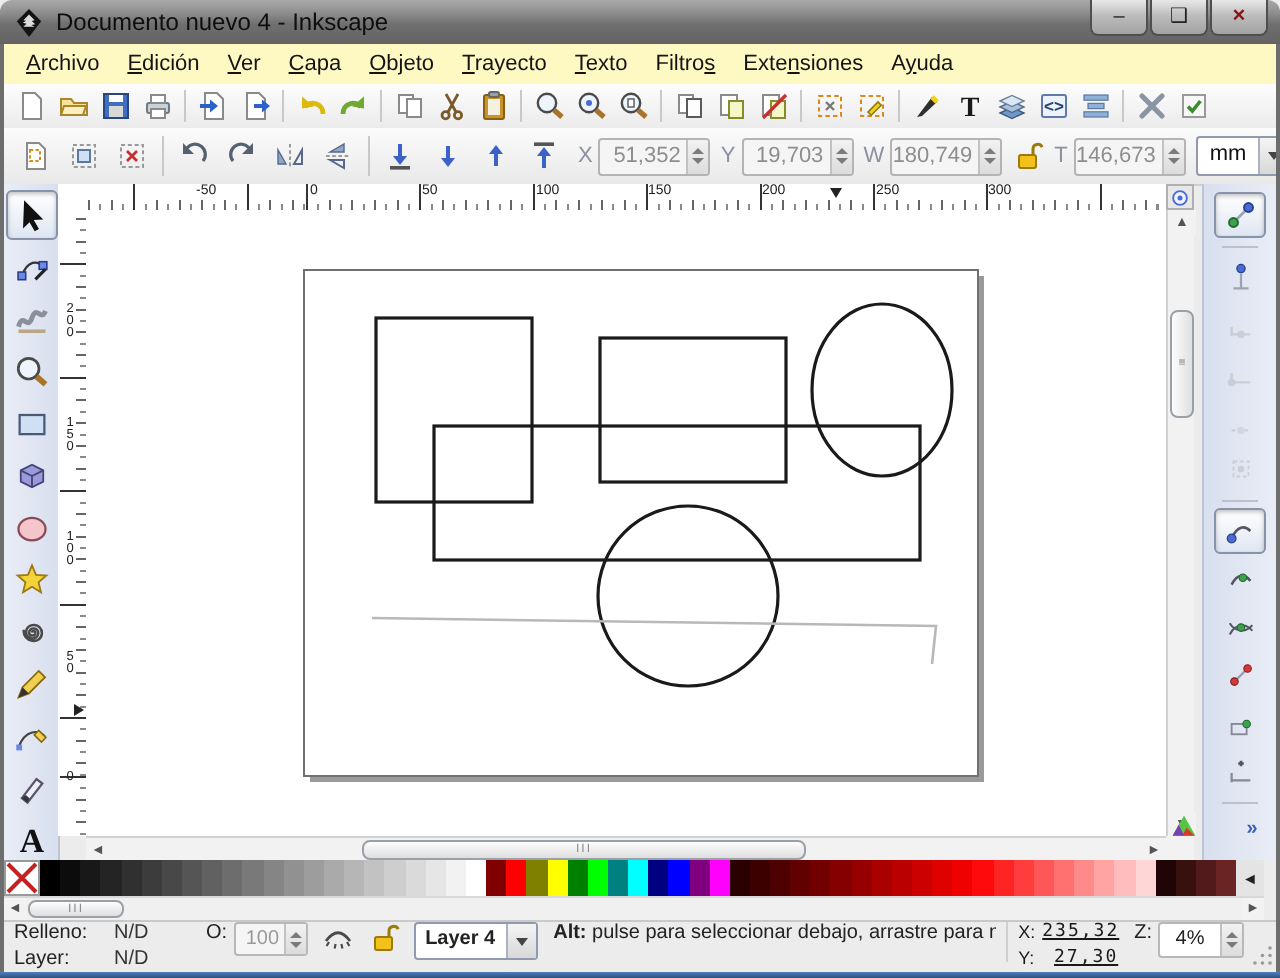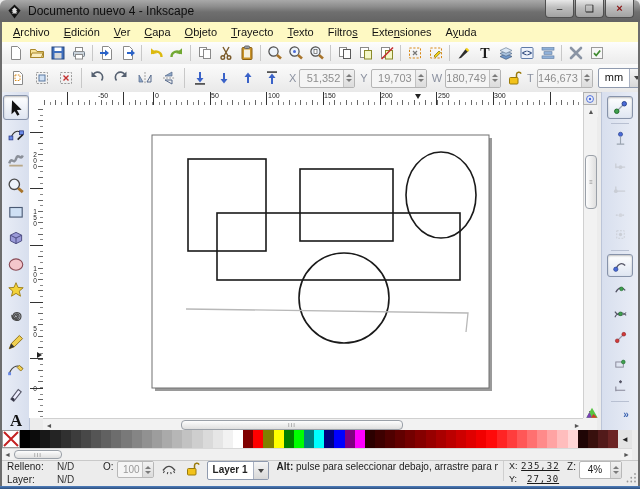--- a/index.html
+++ b/index.html
@@ -908,21 +908,21 @@
           <path d="M3.5 10l-1.2 2M6.8 11l-.5 2.2M9.7 11l.5 2.2M12.5 10l1.2 2" stroke="#4a4a4a" stroke-width="1.1"></path>
         </svg>
       </span>
     <span class="st-icon">
         <svg viewBox="0 0 16 16">
           <rect x="3.5" y="7.5" width="8.5" height="6.5" rx="1" fill="#f2c21a" stroke="#9a7a0a"></rect>
           <path d="M10.5 7.5V4.6a2.4 2.4 0 0 1 4.6-1" fill="none" stroke="#9a7a0a" stroke-width="1.5"></path>
         </svg>
       </span>
     <span class="layer-combo">
-      <span class="layer-text">Layer 1</span>
+      <span class="layer-text">Layer 4</span>
       <span class="combo-btn">
           <i></i>
         </span>
     </span>
     <span class="hint"><b>Alt:</b><span> pulse para seleccionar debajo, arrastre para mover la selecci</span></span>
     <span class="st-sep"></span>
     <div class="coords">
       <span>X:</span>
         <span class="cv">235,32</span>
       <span>Y:</span>

